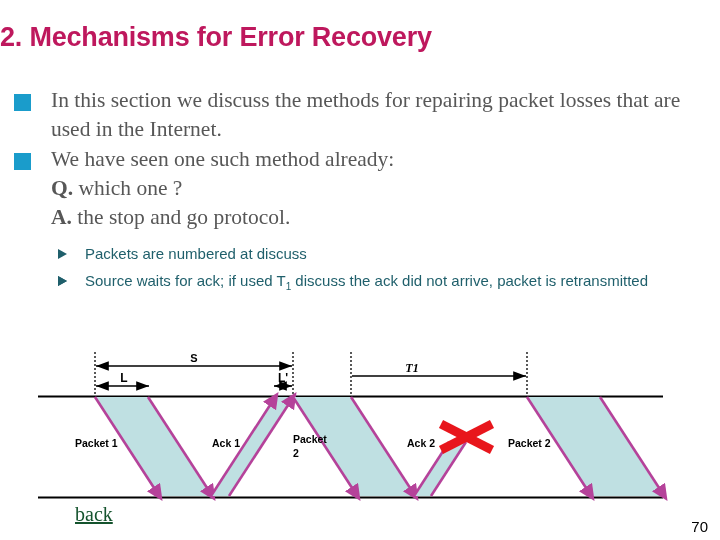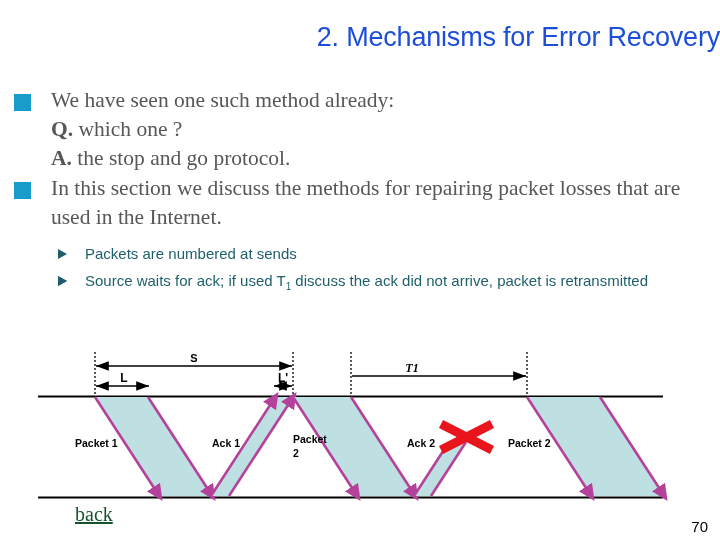--- a/index.html
+++ b/index.html
@@ -9,26 +9,26 @@
     background: #ffffff;
     font-family: "Liberation Serif", serif;
     overflow: hidden;
     position: relative;
   }
 
   
   #slide-title {
     position: absolute;
     left: 0; top: 22px; width: 720px;
-    text-align: right;
+    text-align: left;
     font-family: "Liberation Sans", sans-serif;
-    font-weight: normal;
+    font-weight: bold;
     font-size: 27px;
     letter-spacing: -0.2px;
-    color: #1d4ed8;
+    color: #be185d;
   }
 
   
   #body-list {
     position: absolute;
     left: 14px; top: 86px; width: 690px;
   }
   .l1 {
     position: relative;
     padding-left: 37px;
@@ -95,45 +95,45 @@
     font-size: 15px;
     color: #000000;
   }
 </style>
 </head>
 <body>
 
 <div id="slide-title">2. Mechanisms for Error Recovery</div>
 
 <div id="body-list">
+
+  <div class="l1">
+    <span class="sq"></span>
+    <span>In this section we discuss the methods for repairing packet losses that are used in the Internet.</span>
+  </div>
 
   <div class="l1">
     <span class="sq"></span>
     <span>We have seen one such method already:</span>
     <div>
       <span class="qa">Q.</span>
       <span>which one ?</span>
     </div>
     <div>
       <span class="qa">A.</span>
       <span>the stop and go protocol.</span>
     </div>
   </div>
-
-  <div class="l1">
-    <span class="sq"></span>
-    <span>In this section we discuss the methods for repairing packet losses that are used in the Internet.</span>
-  </div>
 </div>
 
 <div id="sub-list">
 
   <div class="l2">
     <span class="tri"></span>
-    <span>Packets are numbered at sends</span>
+    <span>Packets are numbered at discuss</span>
   </div>
 
   <div class="l2">
     <span class="tri"></span>
   </div>
 
   <div class="l2">
     <span class="tri"></span>
     <span>Source waits for ack; if used T</span><sub>1</sub><span> discuss the ack did not arrive, packet is retransmitted</span>
   </div>

